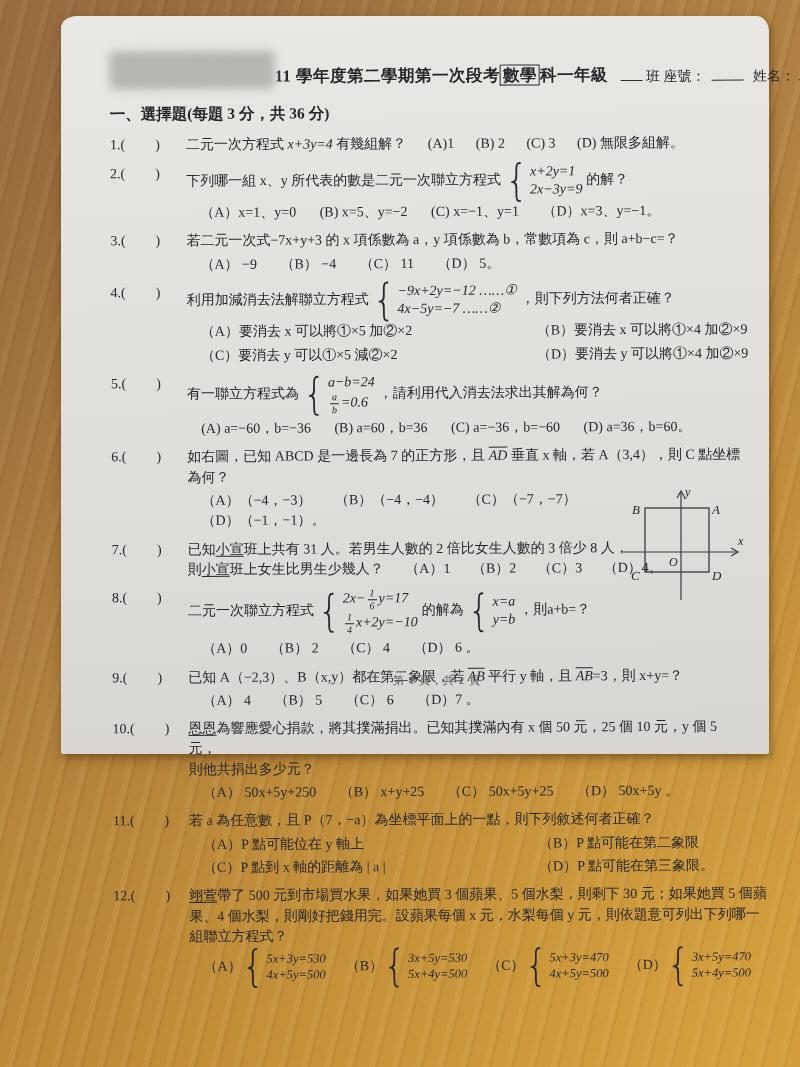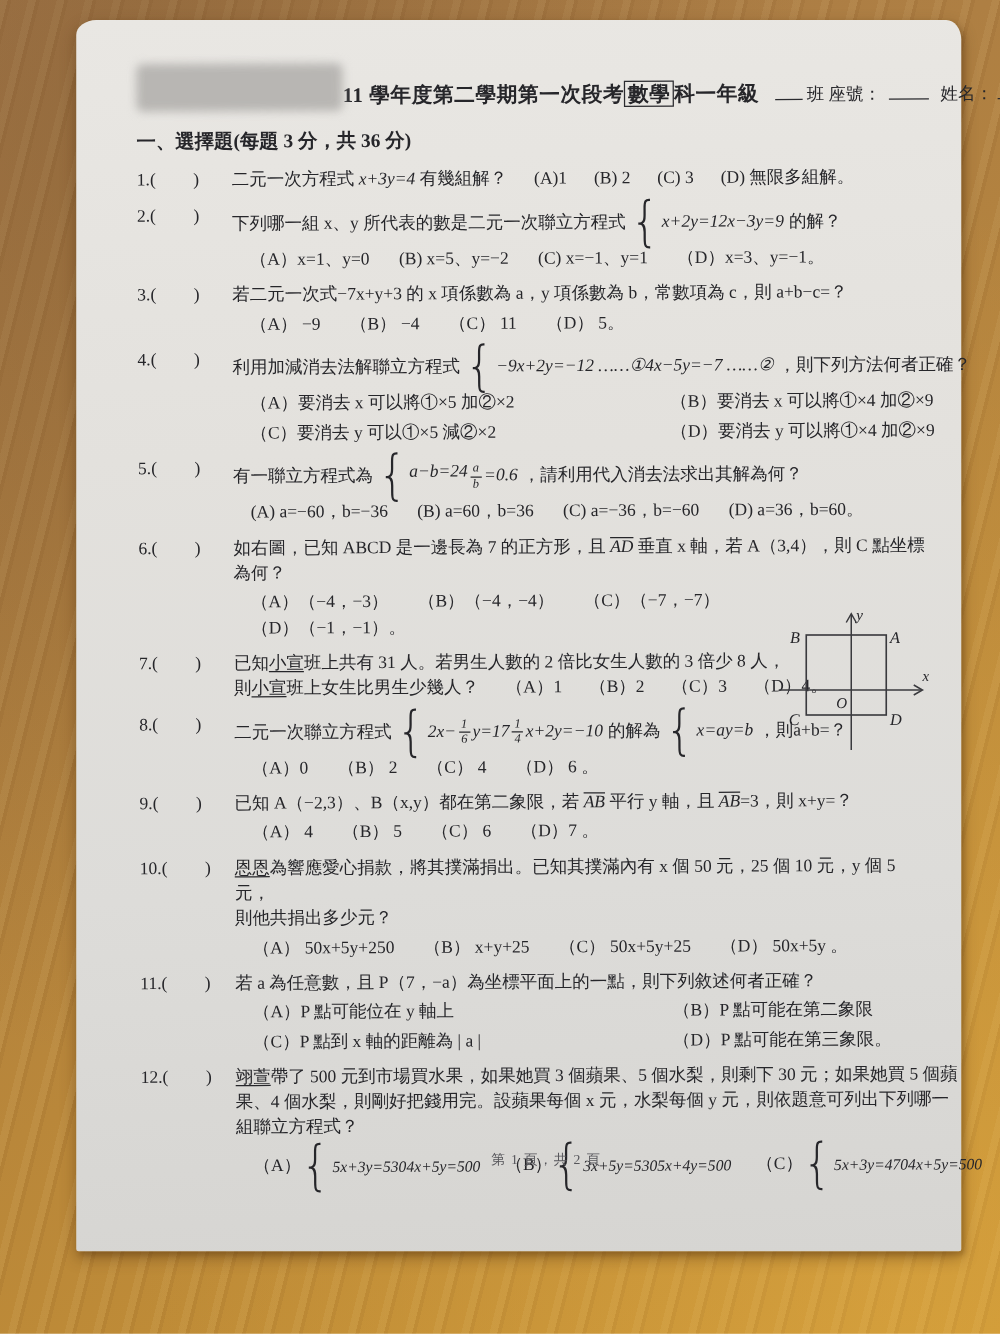--- a/index.html
+++ b/index.html
@@ -9,21 +9,21 @@
     background:
       radial-gradient(ellipse at 15% 10%, rgba(90,60,30,.28), transparent 55%),
       radial-gradient(ellipse at 90% 95%, rgba(255,200,90,.25), transparent 60%),
       repeating-linear-gradient(104deg,
         rgba(255,235,180,.07) 0 6px,
         rgba(110,65,20,.09) 6px 9px,
         rgba(0,0,0,0) 9px 22px),
       linear-gradient(150deg,#a87b4b 0%,#ae7f43 30%,#b9873a 60%,#c79231 100%);
   }
   .paper{
-    position:absolute;left:61px;top:16px;width:708px;height:985px;
+    position:absolute;left:61px;top:16px;width:708px;height:738px;
     background:linear-gradient(178deg,#e9e7e3 0%,#e3e1dd 35%,#dddcd9 70%,#d6d5d2 100%);
     border-radius:16px 12px 2px 2px / 12px 16px 2px 2px;
     box-shadow:0 5px 12px rgba(70,40,10,.38), 3px 3px 4px rgba(90,55,15,.25);
   }
   .pcontent{
     position:absolute;inset:0;padding:34px 26px 0 50px;color:#26262a;
     font-size:14px;line-height:1.45;transform:rotate(-0.25deg);
   }
   .hline{display:flex;align-items:flex-end;white-space:nowrap;margin:0 0 14px 0;}
   .redact{width:165px;height:38px;background:#b8b6b3;filter:blur(4px);border-radius:5px;margin-right:0;flex:0 0 auto;}
@@ -40,21 +40,21 @@
   .ablank{display:inline-block;width:30px;}
   .qbody{flex:1;}
   .opts{padding-left:14px;margin-top:3px;}
   .op{margin-right:20px;white-space:nowrap;}
   .opi{margin-left:18px;white-space:nowrap;}
   .oprow{padding-left:14px;display:flex;margin-top:3px;}
   .oprow .op{width:336px;margin:0;}
   .mq{font-style:italic;}
   .sys{display:inline-flex;align-items:center;vertical-align:middle;margin:0 4px;}
   .sys .br{font-size:36px;line-height:.9;transform:scaleY(1.2);margin-right:2px;font-family:"DejaVu Sans", sans-serif;font-weight:300;}
-  .sys .ls{display:flex;flex-direction:row;line-height:1.3;}
+  .sys .ls{display:flex;flex-direction:column;line-height:1.3;}
   .fr{display:inline-flex;flex-direction:column;text-align:center;font-size:10px;line-height:1.15;vertical-align:middle;margin:0 2px;font-style:italic;}
   .fr .fn{border-bottom:1px solid #26262a;padding:0 2px;}
   .ov{text-decoration:overline;text-align:right;}
   .un{text-decoration:underline;text-underline-offset:2px;}
   .q12line{display:flex;align-items:center;padding-left:14px;margin-top:4px;}
   .q12line .sysopt{display:inline-flex;align-items:center;margin-right:10px;}
   .q12line .sys{font-size:12.5px;margin:0 10px 0 0;}
   .fig{position:absolute;left:556px;top:470px;width:126px;height:118px;}
   .pfoot{position:absolute;bottom:66px;left:0;right:0;text-align:center;font-size:11px;color:#55555a;letter-spacing:1px;padding-left:44px;}
 </style>

